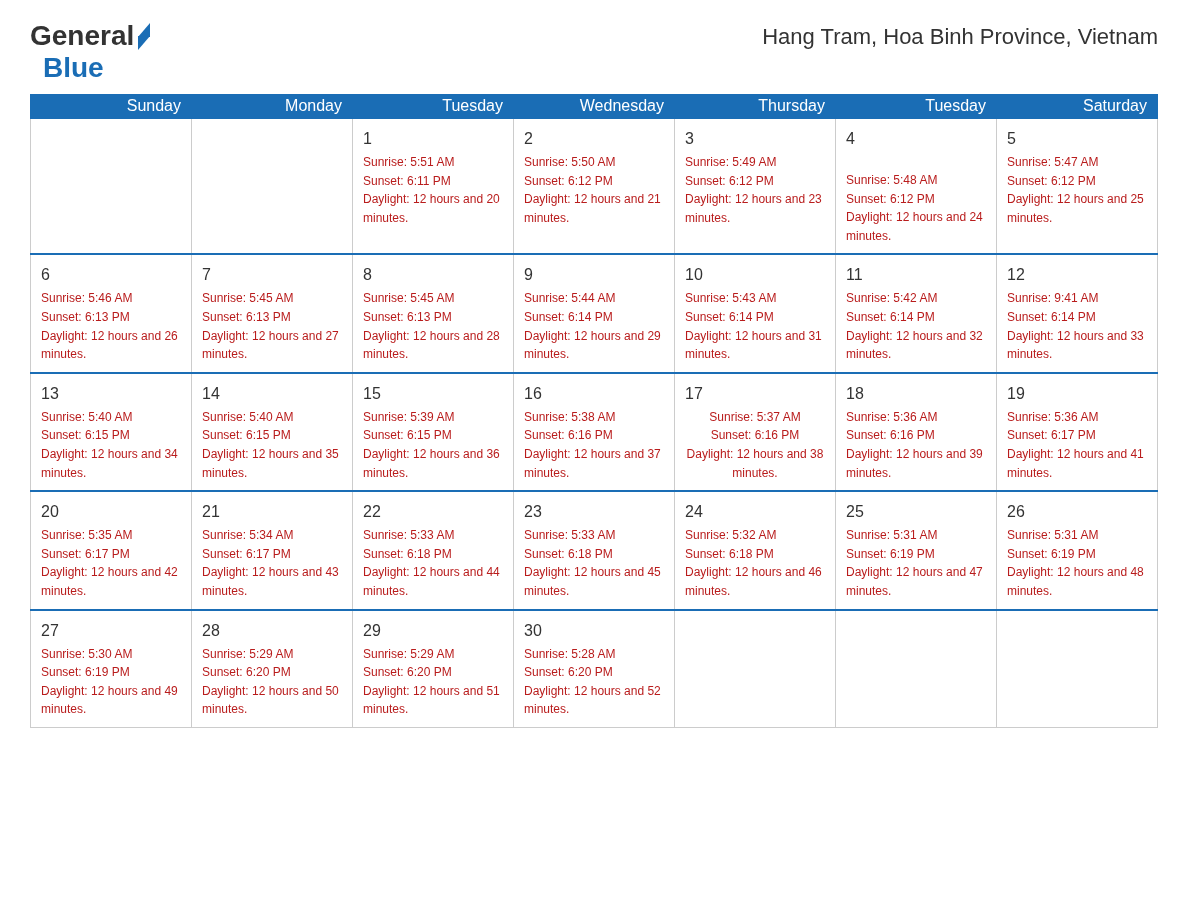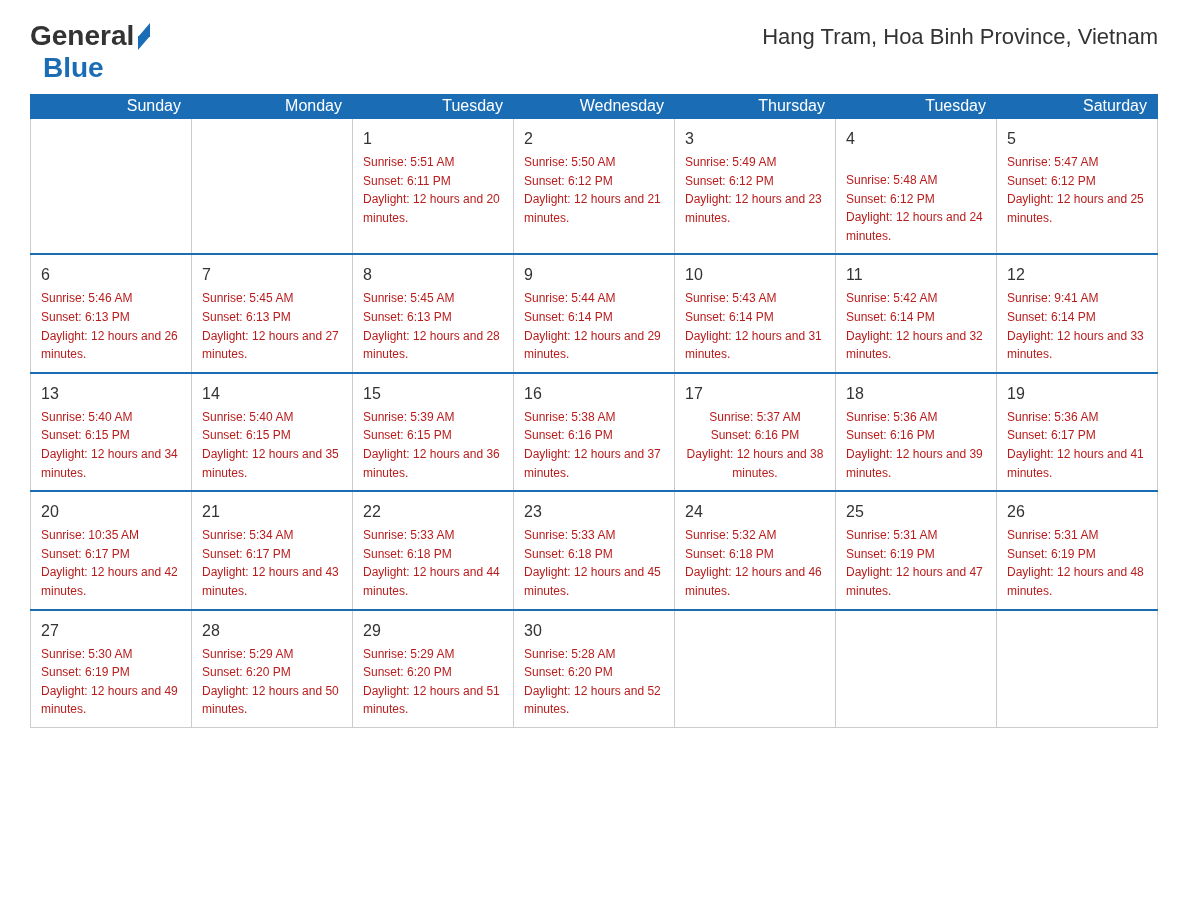--- a/index.html
+++ b/index.html
@@ -243,21 +243,21 @@
         <td>
           <span class="day-number">19</span>
           <div class="day-info" style="white-space: pre-line;">Sunrise: 5:36 AM
 Sunset: 6:17 PM
 Daylight: 12 hours and 41 minutes.</div>
         </td>
       </tr>
       <tr class="week-row">
         <td>
           <span class="day-number">20</span>
-          <div class="day-info" style="white-space: pre-line;">Sunrise: 10:35 AM
+          <div class="day-info" style="white-space: pre-line;">Sunrise: 5:35 AM
 Sunset: 6:17 PM
 Daylight: 12 hours and 42 minutes.</div>
         </td>
         <td>
           <span class="day-number">21</span>
           <div class="day-info" style="white-space: pre-line;">Sunrise: 5:34 AM
 Sunset: 6:17 PM
 Daylight: 12 hours and 43 minutes.</div>
         </td>
         <td>

